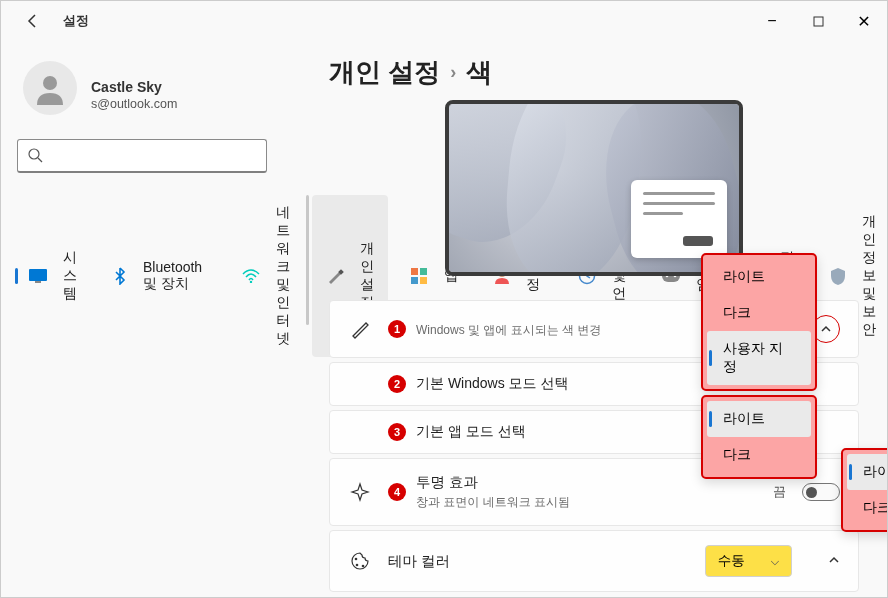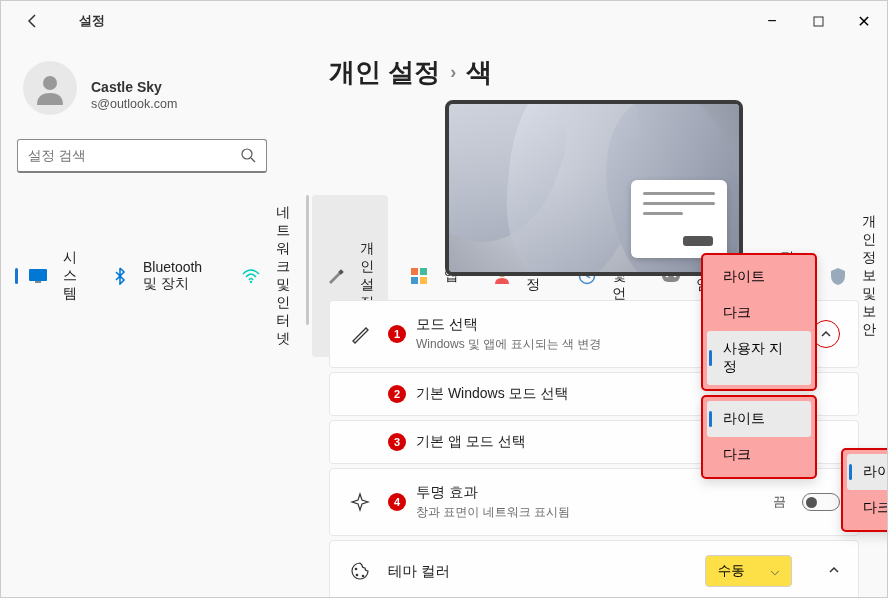--- a/index.html
+++ b/index.html
@@ -1,18 +1,18 @@
 <!DOCTYPE html>
 <html><head>
   <meta charset="utf-8">
   <style>
     * { margin: 0; padding: 0; box-sizing: border-box; font-family: "Segoe UI", "Malgun Gothic", sans-serif; }
     body { width: 888px; height: 598px; background: #f9f9f9; border: 1px solid #ccc; overflow: hidden; position: relative; }
     
-    .titlebar { height: 40px; display: flex; align-items: center; padding: 0 0 0 14px; gap: 16px; }
+    .titlebar { height: 40px; display: flex; align-items: center; padding: 0 0 0 14px; }
     .back-btn { width: 36px; height: 36px; display: flex; align-items: center; justify-content: center; cursor: pointer; border-radius: 4px; }
     .app-title { margin-left: 12px; font-size: 13px; font-weight: 600; color: #333; }
     .winctrls { margin-left: auto; display: flex; }
     .winctrls > div { width: 46px; height: 40px; display: flex; align-items: center; justify-content: center; cursor: pointer; }
     
     .body-wrap { display: flex; height: 558px; }
     
     .sidebar { width: 310px; padding: 0 4px 0 14px; }
     .profile { display: flex; align-items: center; gap: 14px; padding: 20px 8px 22px; position: relative; }
     .avatar { width: 54px; height: 54px; min-width: 54px; border-radius: 50%; background: #e8e8e8; display: flex; align-items: center; justify-content: center; color: #777; }
@@ -112,21 +112,20 @@
             <path d="M4 34 Q4 22 17 22 Q30 22 30 34 Z" fill="#999"></path>
           </svg>
       </div>
       <div class="profile-text">
         <span class="profile-name">Castle Sky</span>
         <span class="profile-email">s@outlook.com</span>
       </div>
     </div>
 
     <div class="search">
-      <input type="text" placeholder="설정 검색" style="">
       <svg class="search-icon" width="15" height="15">
           <circle cx="6" cy="6" r="5" stroke="#555" fill="none" stroke-width="1.2"></circle>
           <line x1="10" y1="10" x2="14" y2="14" stroke="#555" stroke-width="1.2"></line>
         </svg>
     </div>
 
     <div class="nav-list">
       <div class="nav-scroll"></div>
 
       <div class="nav-item">
@@ -244,21 +243,20 @@
     </div>
 
     <div class="setting-row first-row">
       <span class="setting-ic">
           <svg width="22" height="22">
             <path d="M4 18 L7 15 L17 5 L19 7 L9 17 L6 20 Z" stroke="#333" fill="none" stroke-width="1.3"></path>
           </svg>
         </span>
       <span class="badge">1</span>
       <div class="setting-text">
-        <div class="setting-title">모드 선택</div>
         <div class="setting-sub">Windows 및 앱에 표시되는 색 변경</div>
       </div>
       <div class="chev">
           <svg width="12" height="12">
             <path d="M2 8 L6 4 L10 8" stroke="#333" fill="none" stroke-width="1.5"></path>
           </svg>
         </div>
     </div>
 
     <div class="setting-row sub-row">

